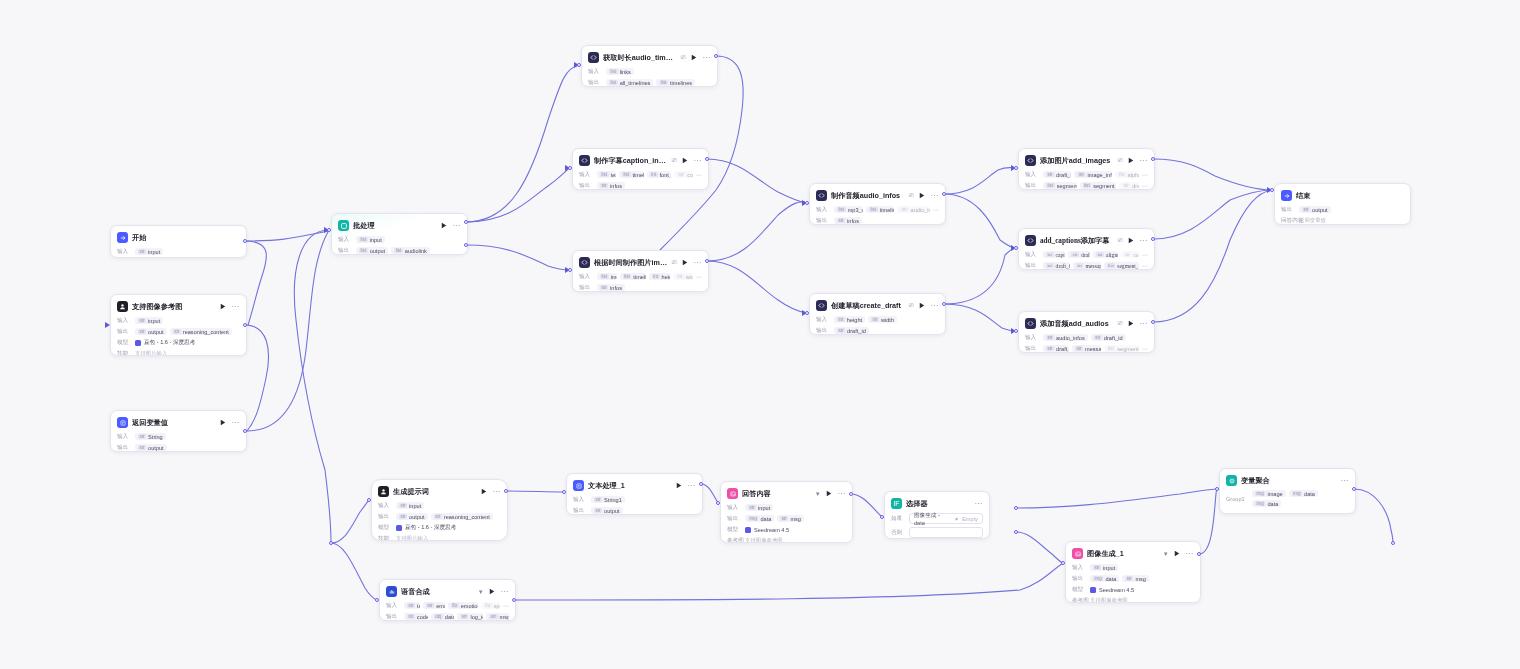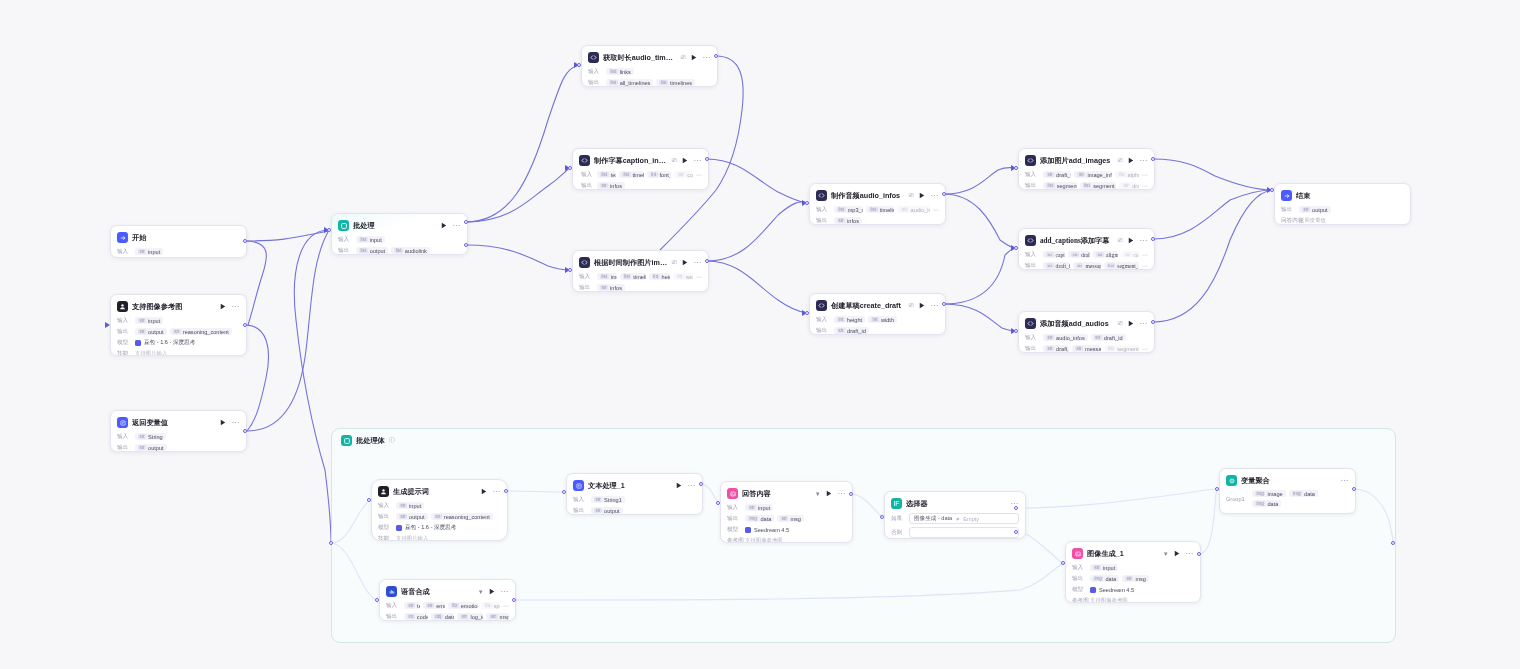--- a/index.html
+++ b/index.html
@@ -188,31 +188,20 @@
       <polygon points="807,203 802,200 802,206"></polygon>
       <polygon points="807,313 802,310 802,316"></polygon>
       <polygon points="1016,168 1011,165 1011,171"></polygon>
       <polygon points="1016,248 1011,245 1011,251"></polygon>
       <polygon points="1016,331 1011,328 1011,334"></polygon>
       <polygon points="1272,190 1267,187 1267,193"></polygon>
       <polygon points="110,325 105,322 105,328"></polygon>
     </g>
   </svg>
 
-  <div class="group" style="left:331px; top:428px; width:1065px; height:215px;">
-    <div class="ghead">
-      <span class="nicon" style="background:#12b5a5;">
-        <svg width="6" height="6" viewBox="0 0 10 10">
-            <rect x="1" y="1" width="8" height="8" rx="1.5" fill="none" stroke="#fff" stroke-width="1.4"></rect>
-          </svg>
-      </span>
-      <span class="gtitle">批处理体</span>
-      <span class="ginfo">ⓘ</span>
-    </div>
-  </div>
 
   <div id="nodes-host">
       <div class="node" style="left: 110px; top: 225px; width: 137px; height: 33px;">
         <div class="nhead">
           <span class="nicon" style="background: rgb(74, 91, 255);">
             <svg width="6" height="6" viewBox="0 0 10 10">
               <path d="M2 5h6M5.5 2.5L8 5l-2.5 2.5" fill="none" stroke="#fff" stroke-width="1.3" stroke-linecap="round"></path>
             </svg>
           </span>
           <span class="ntitle">开始</span>
@@ -372,21 +361,21 @@
               <span class="ptype">list</span>
               <span>all_timelines</span>
             </span>
             <span class="pill">
               <span class="ptype">list</span>
               <span>timelines</span>
             </span>
           </div>
         </div>
       </div>
-      <div class="node" style="left: 572px; top: 148px; width: 137px; height: 42px; text-align: center;">
+      <div class="node" style="left: 572px; top: 148px; width: 137px; height: 42px;">
         <div class="nhead">
           <span class="nicon" style="background: rgb(43, 43, 85);">
             <svg width="7" height="7" viewBox="0 0 10 10">
               <path d="M3.6 2.6L1.4 5l2.2 2.4M6.4 2.6L8.6 5 6.4 7.4" fill="none" stroke="#fff" stroke-width="1.1" stroke-linecap="round" stroke-linejoin="round"></path>
             </svg>
           </span>
           <span class="ntitle">制作字幕caption_infos</span>
           <span class="ntag">⎚</span>
           <span class="nrun">
             <svg width="6" height="7" viewBox="0 0 8 9">
@@ -845,21 +834,21 @@
             <span class="plabel">模型</span>
             <span class="mico" style="background: rgb(90, 90, 232);"></span>
             <span class="mname">Seedream 4.5</span>
           </div>
           <div class="mrow">
             <span class="plabel">参考图</span>
             <span class="notetxt">支持图像参考图</span>
           </div>
         </div>
       </div>
-      <div class="node" style="left: 884px; top: 491px; width: 142px; height: 48px;">
+      <div class="node" style="left: 884px; top: 491px; width: 106px; height: 48px;">
         <div class="nhead">
           <span class="nicon" style="background: rgb(18, 181, 165);">
             <svg width="11" height="11" viewBox="0 0 10 10">
               <text x="5" y="7.4" font-size="6.2" fill="#fff" text-anchor="middle" font-family="Liberation Sans">IF</text>
             </svg>
           </span>
           <span class="ntitle">选择器</span>
           <span class="ndots">⋯</span>
         </div>
         <div class="nbody">

